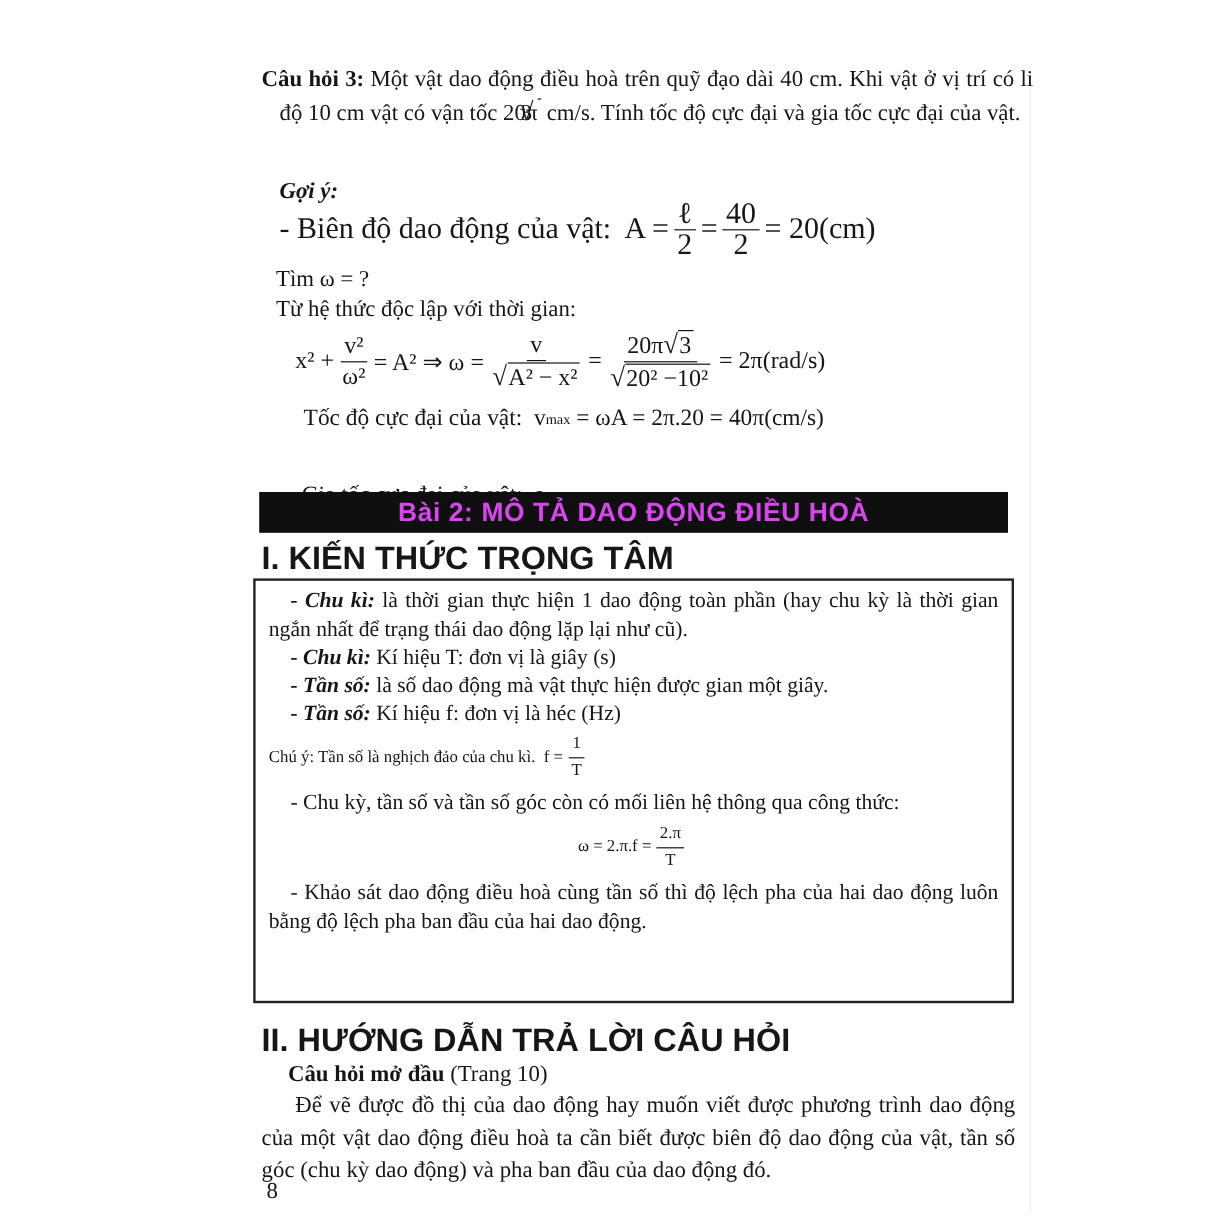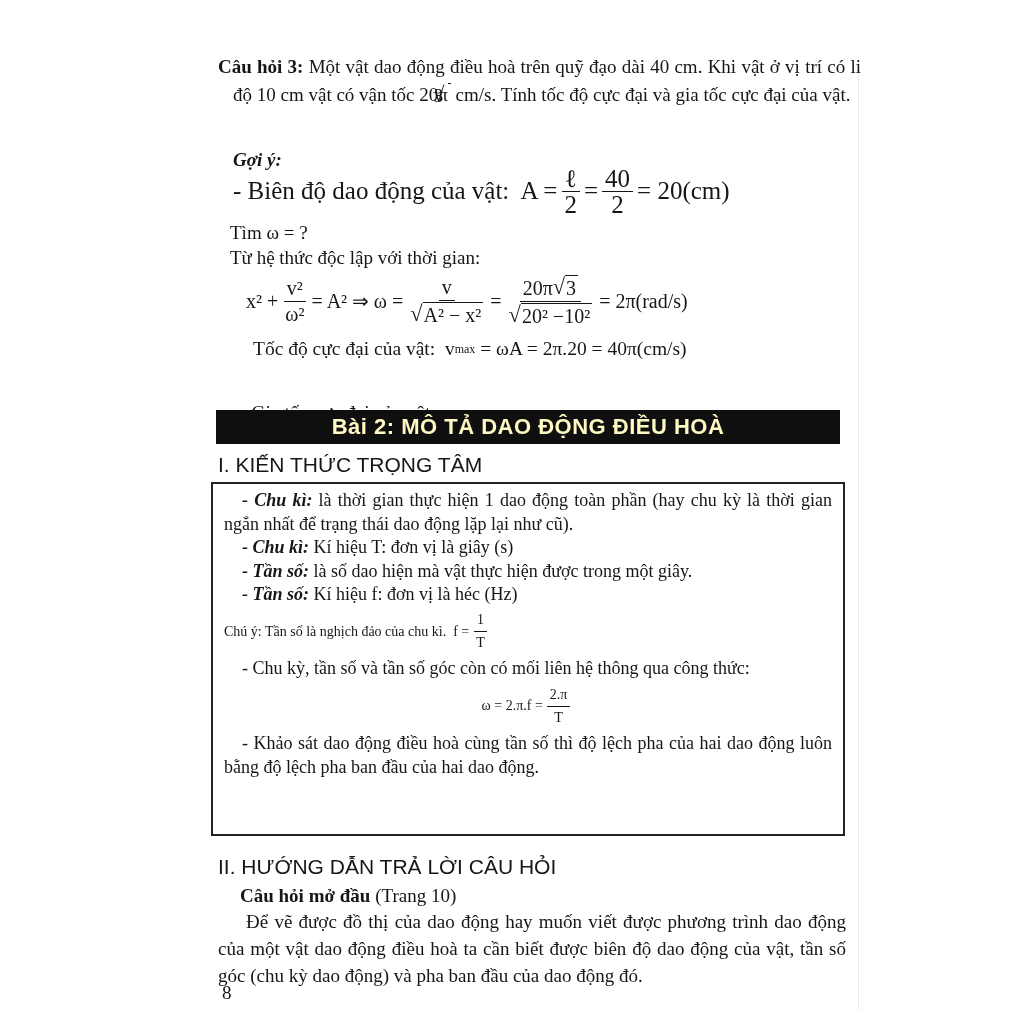--- a/index.html
+++ b/index.html
@@ -22,21 +22,21 @@
   .sqrt{display:inline-flex;align-items:flex-start;white-space:pre;}
   .sqrt .radical{line-height:1.05;font-size:1.12em;}
   .sqrt .rad{border-top:1.6px solid #161616;padding:1px 2px 0 1px;line-height:1.15;}
   sub{font-size:12px;line-height:0;}
   
   .banner{
     height:34px;line-height:34px;text-align:center;
     font-family:"Liberation Sans", sans-serif;font-weight:bold;font-size:22px;
     letter-spacing:.5px;
   }
-  .heading{font-family:"Liberation Sans", sans-serif;font-weight:normal;font-size:21px;line-height:26px;}
+  .heading{font-family:"Liberation Sans", sans-serif;font-weight:bold;font-size:27px;line-height:26px;}
   
   .kbox{
     border:2px solid #222;box-sizing:border-box;
     padding:5px 11px 6px 11px;
     font-size:18px;line-height:23.5px;text-align:justify;
   }
   .kbox p{margin:0;text-indent:18px;}
   .kbox .mathrow{font-size:14px;margin:2px 0;}
   .kbox .frac .num,.kbox .frac .den{line-height:20px;}
   .center-row{justify-content:center;}
@@ -92,28 +92,28 @@
 </div>
 
 <div class="abs mathrow" style="left:253px;top:338px;font-size:19.5px;">
   <span>Tốc độ cực đại của vật:  </span><span>v</span><sub>max</sub><span> = ωA = 2π.20 = 40π(cm/s)</span>
 </div>
 
 <div class="abs mathrow" style="left:240px;top:371px;font-size:19.5px;margin-top:31px;">
   <span>- Gia tốc cực đại của vật:  </span><span>a</span><sub>max</sub>
 </div>
 
-<div class="abs banner" style="left:216px;top:410px;width:624px;background:#0f0f0f;color:#fef9c3;">Bài 2: MÔ TẢ DAO ĐỘNG ĐIỀU HOÀ</div>
+<div class="abs banner" style="left:216px;top:410px;width:624px;background:#0f0f0f;color:#d946ef;">Bài 2: MÔ TẢ DAO ĐỘNG ĐIỀU HOÀ</div>
 
 <div class="abs heading" style="left:218px;top:452px;">I. KIẾN THỨC TRỌNG TÂM</div>
 
 <div class="abs kbox" style="left:211px;top:482px;width:634px;height:354px;overflow:hidden;">
   <p><span class="bi">- Chu kì:</span><span> là thời gian thực hiện 1 dao động toàn phần (hay chu kỳ là thời gian ngắn nhất để trạng thái dao động lặp lại như cũ).</span></p>
   <p><span class="bi">- Chu kì:</span><span> Kí hiệu T: đơn vị là giây (s)</span></p>
-  <p><span class="bi">- Tần số:</span><span> là số dao hiện mà vật thực hiện được trong một giây.</span></p>
+  <p><span class="bi">- Tần số:</span><span> là số dao động mà vật thực hiện được gian một giây.</span></p>
   <p><span class="bi">- Tần số:</span><span> Kí hiệu f: đơn vị là héc (Hz)</span></p>
   <div class="mathrow" style="height:46px;">
     <span>Chú ý: Tần số là nghịch đảo của chu kì.  f =</span>
     <span class="frac">
       <span class="num">1</span>
       <span class="den">T</span>
     </span>
   </div>
   <p>- Chu kỳ, tần số và tần số góc còn có mối liên hệ thông qua công thức:</p>
   <div class="mathrow center-row" style="height:48px;">

